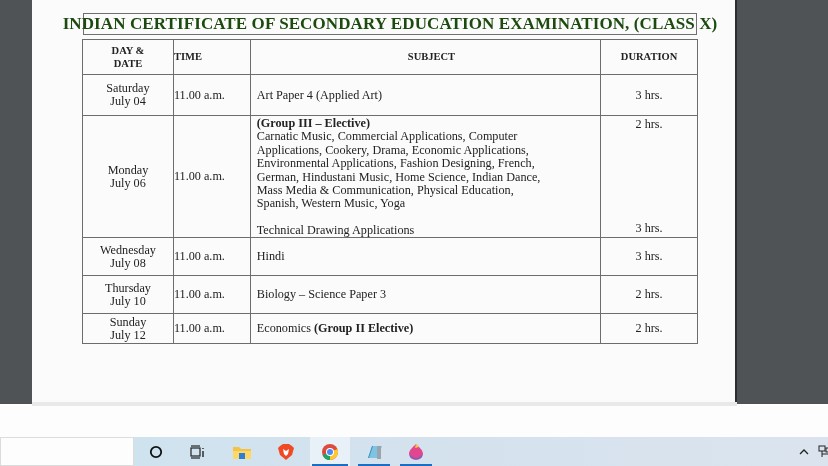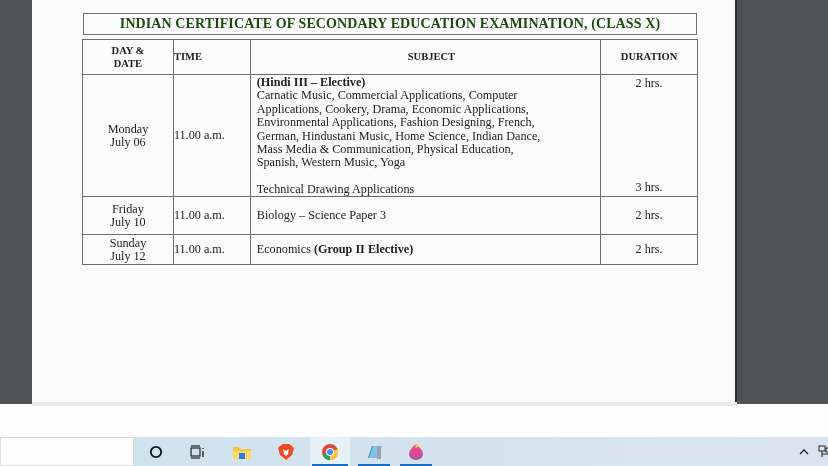--- a/index.html
+++ b/index.html
@@ -4,21 +4,21 @@
 <style>
   * { box-sizing: border-box; margin: 0; padding: 0; }
   html, body { width: 828px; height: 466px; overflow: hidden; background: #ffffff; }
   body { position: relative; font-family: "Liberation Serif", serif; }
 
   .viewer { position: absolute; left: 0; top: 0; width: 828px; height: 404px; background: #4f5356; }
   .page { position: absolute; left: 32px; top: 0; width: 705px; height: 404px; background: #fbfbfb; border-right: 2px solid #2b2d2f; }
   .page-shadow { position: absolute; left: 32px; top: 402px; width: 705px; height: 4px; background: #e9e9e9; }
 
   .title-box { position: absolute; left: 83px; top: 13px; width: 614px; height: 22px; border: 1.5px solid #6f6f6f; display: flex; align-items: center; justify-content: center; }
-  .title-text { color: #1c4a0f; font-family: "Liberation Serif", serif; font-weight: bold; font-size: 14px; letter-spacing: 0.1px; white-space: nowrap; }
+  .title-text { color: #1c4a0f; font-family: "Liberation Serif", serif; font-weight: bold; font-size: 17px; letter-spacing: 0.1px; white-space: nowrap; }
 
   table.sched { position: absolute; left: 82px; top: 39px; width: 616px; border-collapse: collapse; color: #222; font-size: 12.2px; }
   table.sched td, table.sched th { border: 1px solid #6d6d6d; }
   th { font-weight: bold; font-size: 10.5px; text-align: center; vertical-align: middle; line-height: 12px; }
   .c-day { width: 91px; text-align: center; line-height: 13px; }
   .c-time { width: 77px; text-align: left; }
   .c-subj { width: 351px; text-align: left; padding-left: 6px; }
   .c-dur { width: 97px; text-align: center; font-family: Liberation Serif, serif; }
   .dur-top { vertical-align: top; padding-top: 1px; }
   .multi { vertical-align: top; padding-top: 1px; line-height: 13.4px; }
@@ -51,46 +51,58 @@
   <table class="sched">
     <tbody>
         <tr style="height:35px;">
       <th class="c-day"><span>DAY &amp;</span><br><span>DATE</span></th>
       <th class="c-time">TIME</th>
       <th class="c-subj" style="text-align:center;padding-left:12px;">SUBJECT</th>
       <th class="c-dur">DURATION</th>
     </tr>
 
 
+    <tr style="height:41px;">
+      <td class="c-day"><span>Saturday</span><br><span>July 04</span></td>
+      <td class="c-time">11.00 a.m.</td>
+      <td class="c-subj">Art Paper 4 (Applied Art)</td>
+      <td class="c-dur">3 hrs.</td>
+    </tr>
 
     <tr style="height:122px;">
       <td class="c-day"><span>Monday</span><br><span>July 06</span></td>
       <td class="c-time">11.00 a.m.</td>
       <td class="c-subj multi">
-        <span class="subj-list bold">(Hindi III – Elective)</span>
+        <span class="subj-list bold">(Group III – Elective)</span>
         <span class="subj-list">Carnatic Music, Commercial Applications, Computer</span>
         <span class="subj-list">Applications, Cookery, Drama, Economic Applications,</span>
         <span class="subj-list">Environmental Applications, Fashion Designing, French,</span>
         <span class="subj-list">German, Hindustani Music, Home Science, Indian Dance,</span>
         <span class="subj-list">Mass Media &amp; Communication, Physical Education,</span>
         <span class="subj-list">Spanish, Western Music, Yoga</span>
         <span class="spacer"></span>
         <span class="subj-list">Technical Drawing Applications</span>
       </td>
       <td class="c-dur dur-top">
         <div class="dur-split">
           <span style="top:0;">2 hrs.</span>
           <span style="bottom:0;">3 hrs.</span>
         </div>
       </td>
     </tr>
 
+    <tr style="height:38px;">
+      <td class="c-day"><span>Wednesday</span><br><span>July 08</span></td>
+      <td class="c-time">11.00 a.m.</td>
+      <td class="c-subj">Hindi</td>
+      <td class="c-dur">3 hrs.</td>
+    </tr>
 
     <tr style="height:38px;">
-      <td class="c-day"><span>Friday</span><br><span>July 10</span></td>
+      <td class="c-day"><span>Thursday</span><br><span>July 10</span></td>
       <td class="c-time">11.00 a.m.</td>
       <td class="c-subj">Biology – Science Paper 3</td>
       <td class="c-dur">2 hrs.</td>
     </tr>
 
     <tr style="height:30px;padding-left:35px;">
       <td class="c-day"><span>Sunday</span><br><span>July 12</span></td>
       <td class="c-time">11.00 a.m.</td>
       <td class="c-subj"><span>Economics </span><span class="bold">(Group II Elective)</span></td>
       <td class="c-dur">2 hrs.</td>

